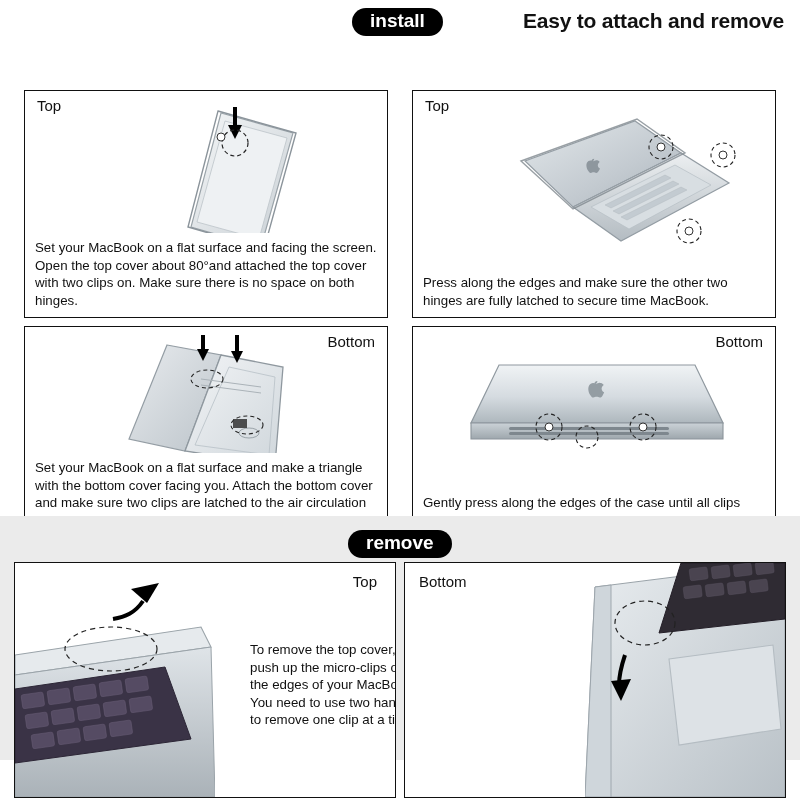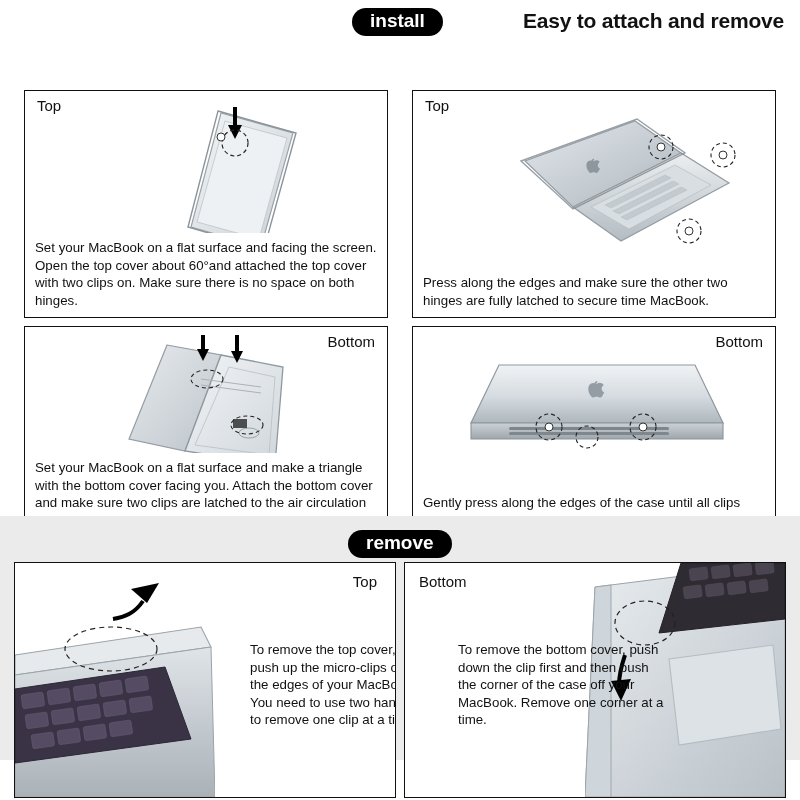--- a/index.html
+++ b/index.html
@@ -181,21 +181,21 @@
 
           <g>
             <line x1="210" y1="16" x2="210" y2="36" stroke="#000" stroke-width="4"></line>
             <polygon points="203,34 217,34 210,48" fill="#000"></polygon>
           </g>
 
           <circle cx="210" cy="52" r="13" fill="none" stroke="#222" stroke-width="1.2" stroke-dasharray="4 3"></circle>
           <circle cx="196" cy="46" r="4" fill="#fff" stroke="#333" stroke-width="1"></circle>
         </svg>
       </div>
-      <div class="card-caption">Set your MacBook on a flat surface and facing the screen. Open the top cover about 60°and attached the top cover with two clips on. Make sure there is no space on both hinges.</div>
+      <div class="card-caption">Set your MacBook on a flat surface and facing the screen. Open the top cover about 80°and attached the top cover with two clips on. Make sure there is no space on both hinges.</div>
     </div>
 
     <div class="card" id="card-top-right">
       <span class="corner-label left">Top</span>
       <div class="illus">
         <svg width="364" height="180" viewBox="0 0 364 180">
           <defs>
             <linearGradient id="g3" x1="0" y1="0" x2="1" y2="1">
               <stop offset="0%" stop-color="#e2e7ea"></stop>
               <stop offset="60%" stop-color="#c3cad0"></stop>
@@ -397,17 +397,16 @@
           <polygon points="10,24 26,22 26,234 0,234" fill="#cfd6db" stroke="#9aa3a9" stroke-width="0.9"></polygon>
 
           <ellipse cx="60" cy="60" rx="30" ry="22" fill="none" stroke="#222" stroke-width="1.2" stroke-dasharray="5 4"></ellipse>
 
           <g>
             <path d="M40,92 C36,104 34,112 34,122" stroke="#000" stroke-width="4" fill="none"></path>
             <polygon points="26,118 46,116 36,138" fill="#000"></polygon>
           </g>
         </svg>
       </div>
-      <div class="remove-text">To remove the bottom cover, push down the clip first and then push the corner of the case off your MacBook. Remove one corner at a time.</div>
     </div>
   </div>
 
 </div>
 
 </body></html>

